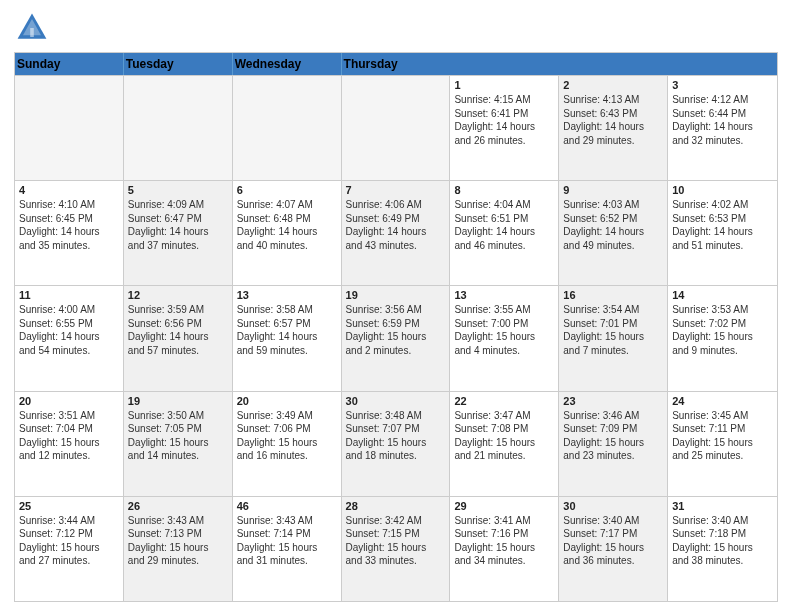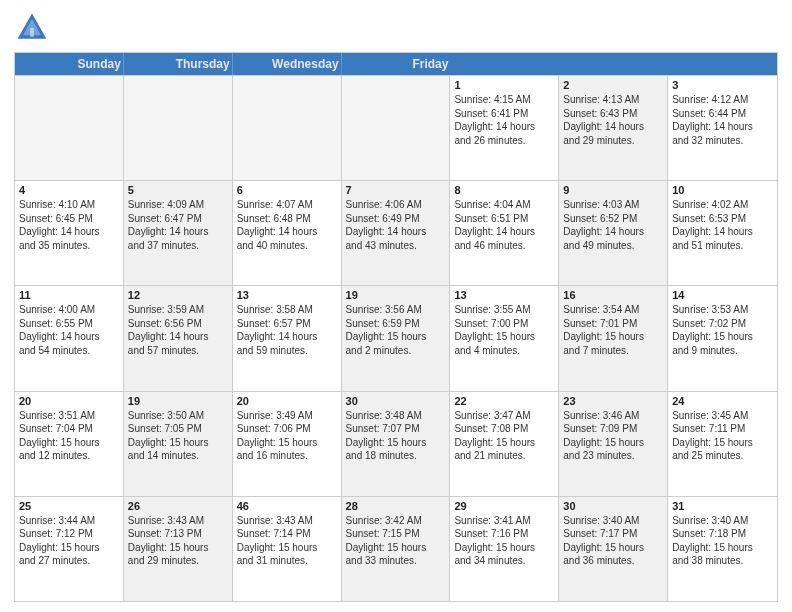--- a/index.html
+++ b/index.html
@@ -64,24 +64,24 @@
       display: flex;
       flex-direction: column;
       border: 1px solid #ccc;
     }
     .cal-header {
       display: grid;
       grid-template-columns: repeat(7, 1fr);
       background: #3a7abf;
     }
     .cal-header-cell {
-      color: #e5e5e5;
+      color: #000000;
       font-size: 12px;
       font-weight: bold;
-      text-align: right;
+      text-align: left;
       padding: 4px 2px;
       border-right: 1px solid #5a9ad0;
     }
     .cal-header-cell:last-child { border-right: none; }
     .cal-body {
       flex: 1;
       display: grid;
       grid-template-rows: repeat(5, 1fr);
     }
     .cal-week {
@@ -130,23 +130,23 @@
     </div>
     <div class="title-block">
       <div class="month-title"></div>
       <div class="location-title"></div>
     </div>
   </div>
 
   <div class="calendar">
     <div class="cal-header">
     <div class="cal-header-cell">Sunday</div>
+        <div class="cal-header-cell">Tuesday</div>
+        <div class="cal-header-cell">Wednesday</div>
         <div class="cal-header-cell">Thursday</div>
-        <div class="cal-header-cell">Wednesday</div>
-        <div class="cal-header-cell">Friday</div>
       </div>
     <div class="cal-body">
     <div class="cal-week">
           <div class="cal-cell empty"></div>
           <div class="cal-cell empty"></div>
           <div class="cal-cell empty"></div>
           <div class="cal-cell empty"></div>
           <div class="cal-cell">
             <div class="day-num">1</div>
             <div class="cell-info">Sunrise: 4:15 AM<br>Sunset: 6:41 PM<br>Daylight: 14 hours<br>and 26 minutes.</div>

